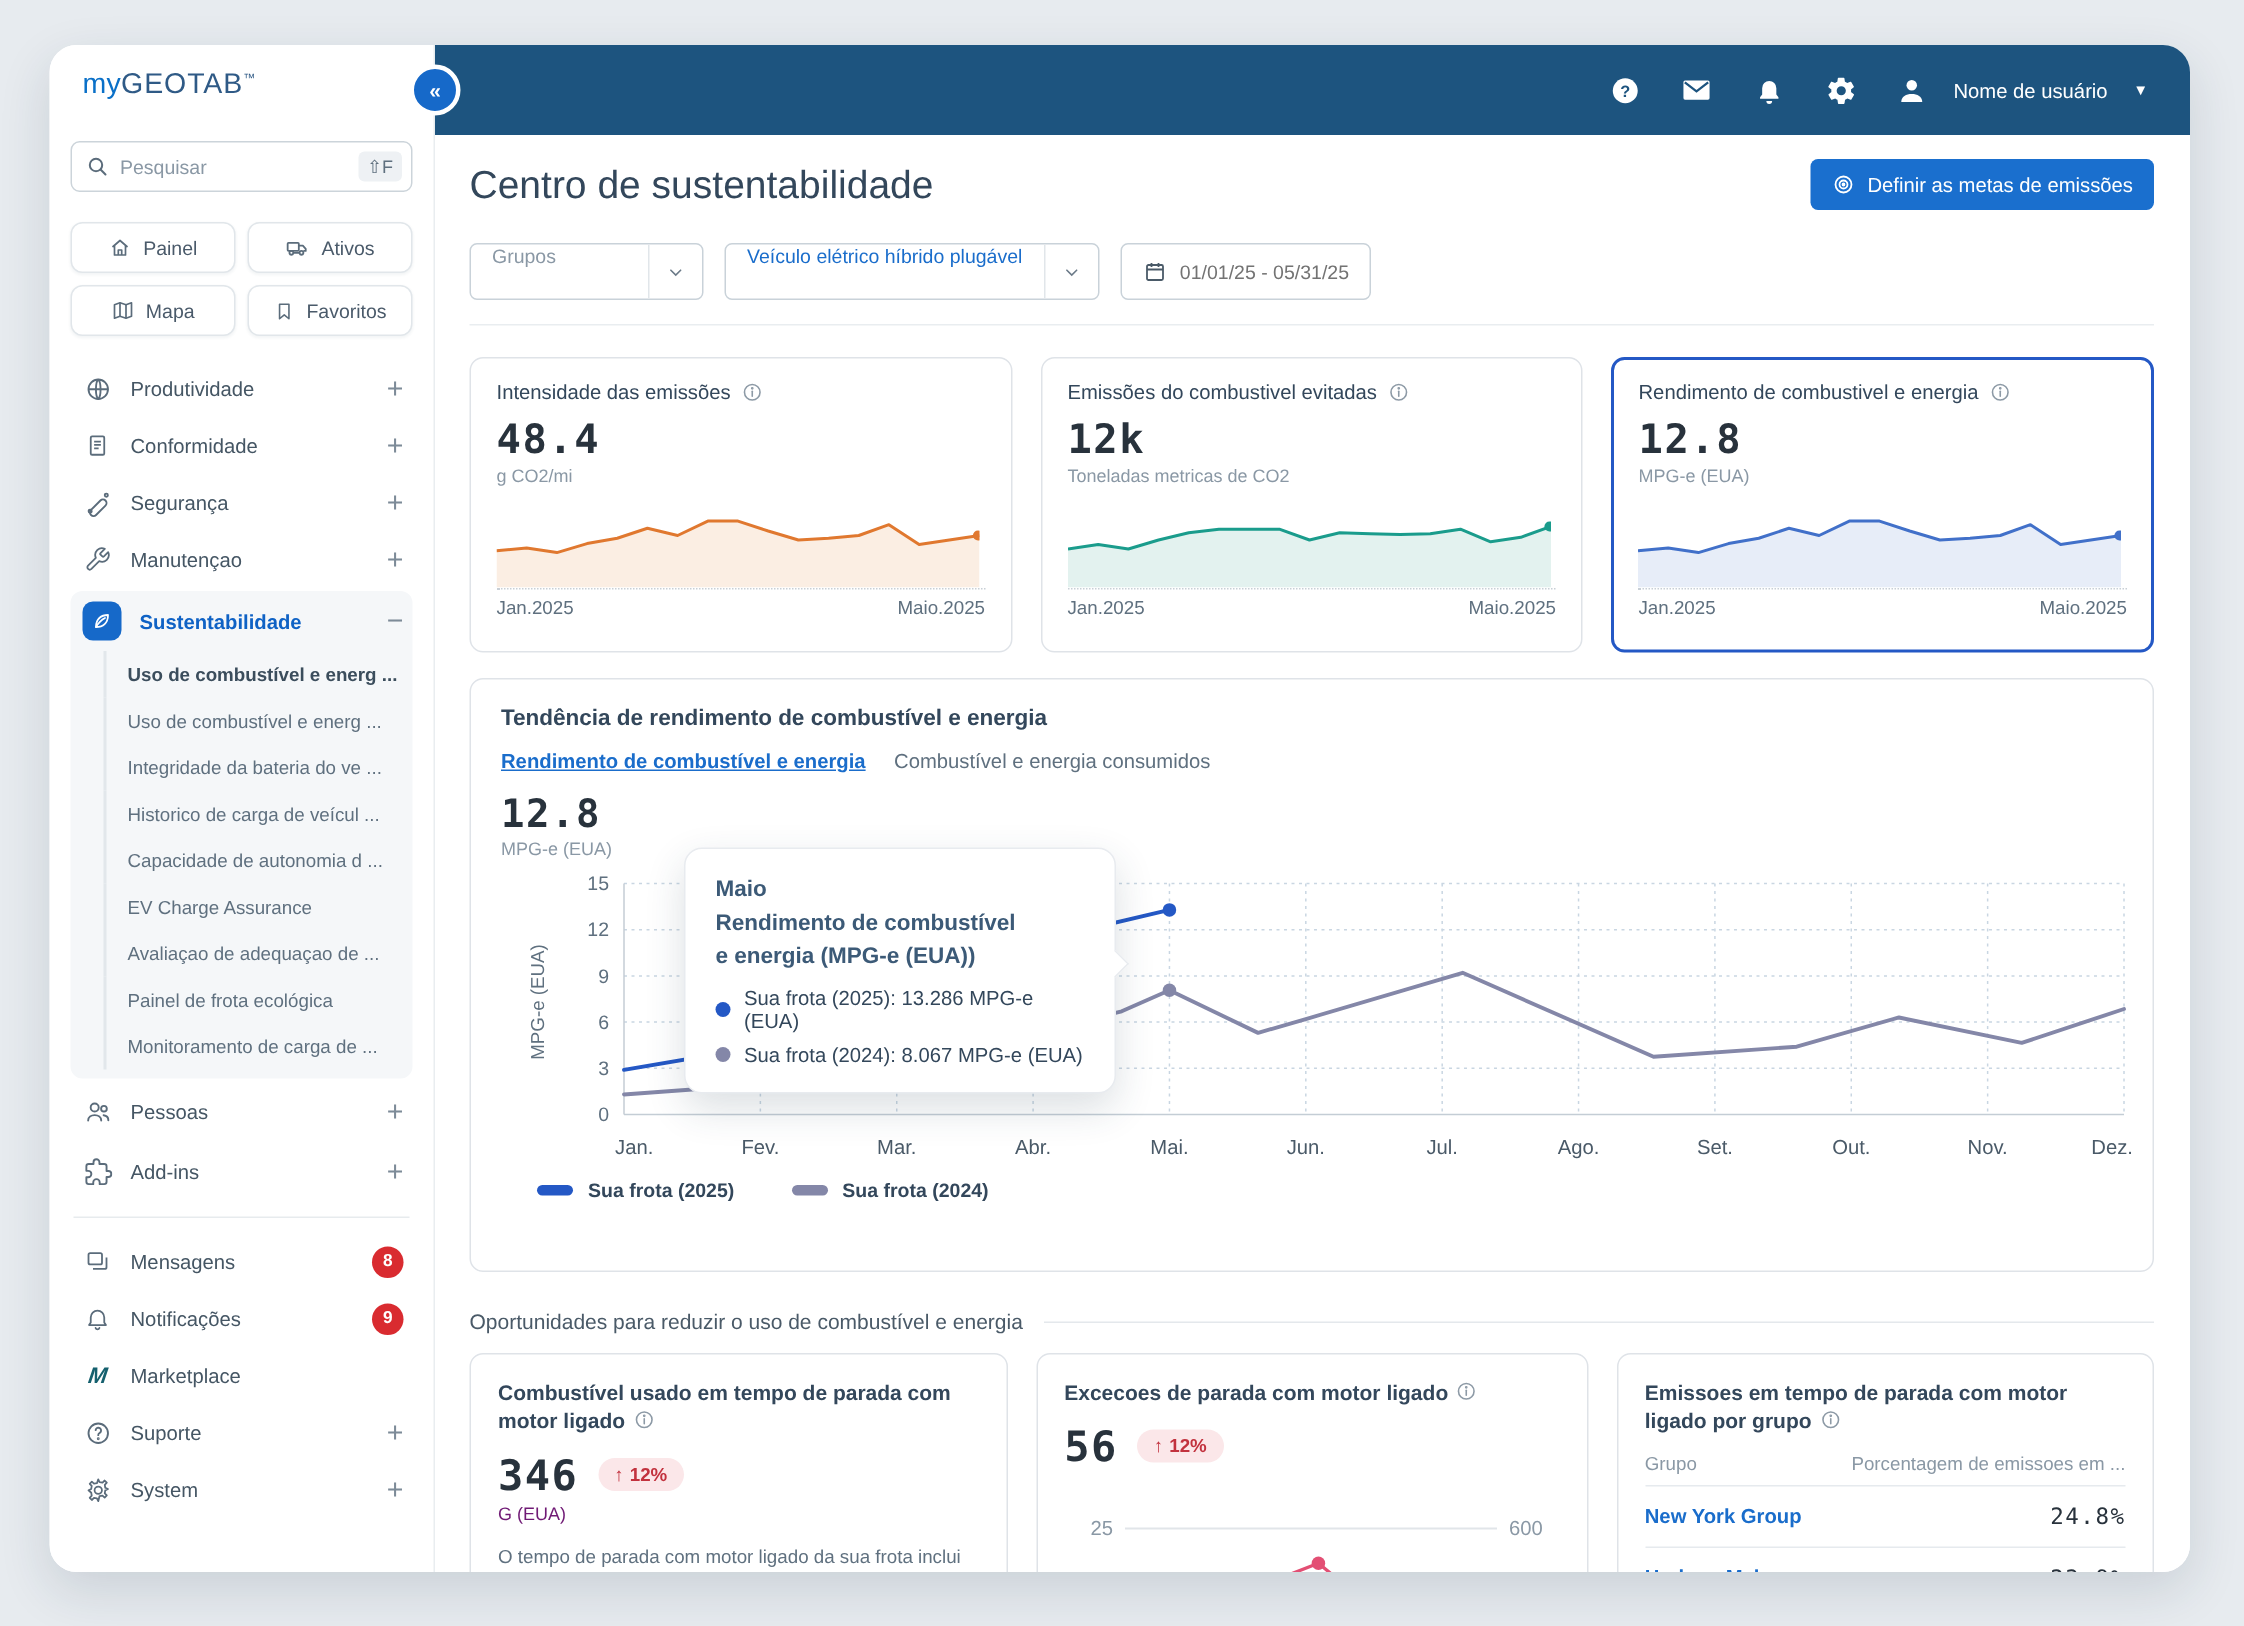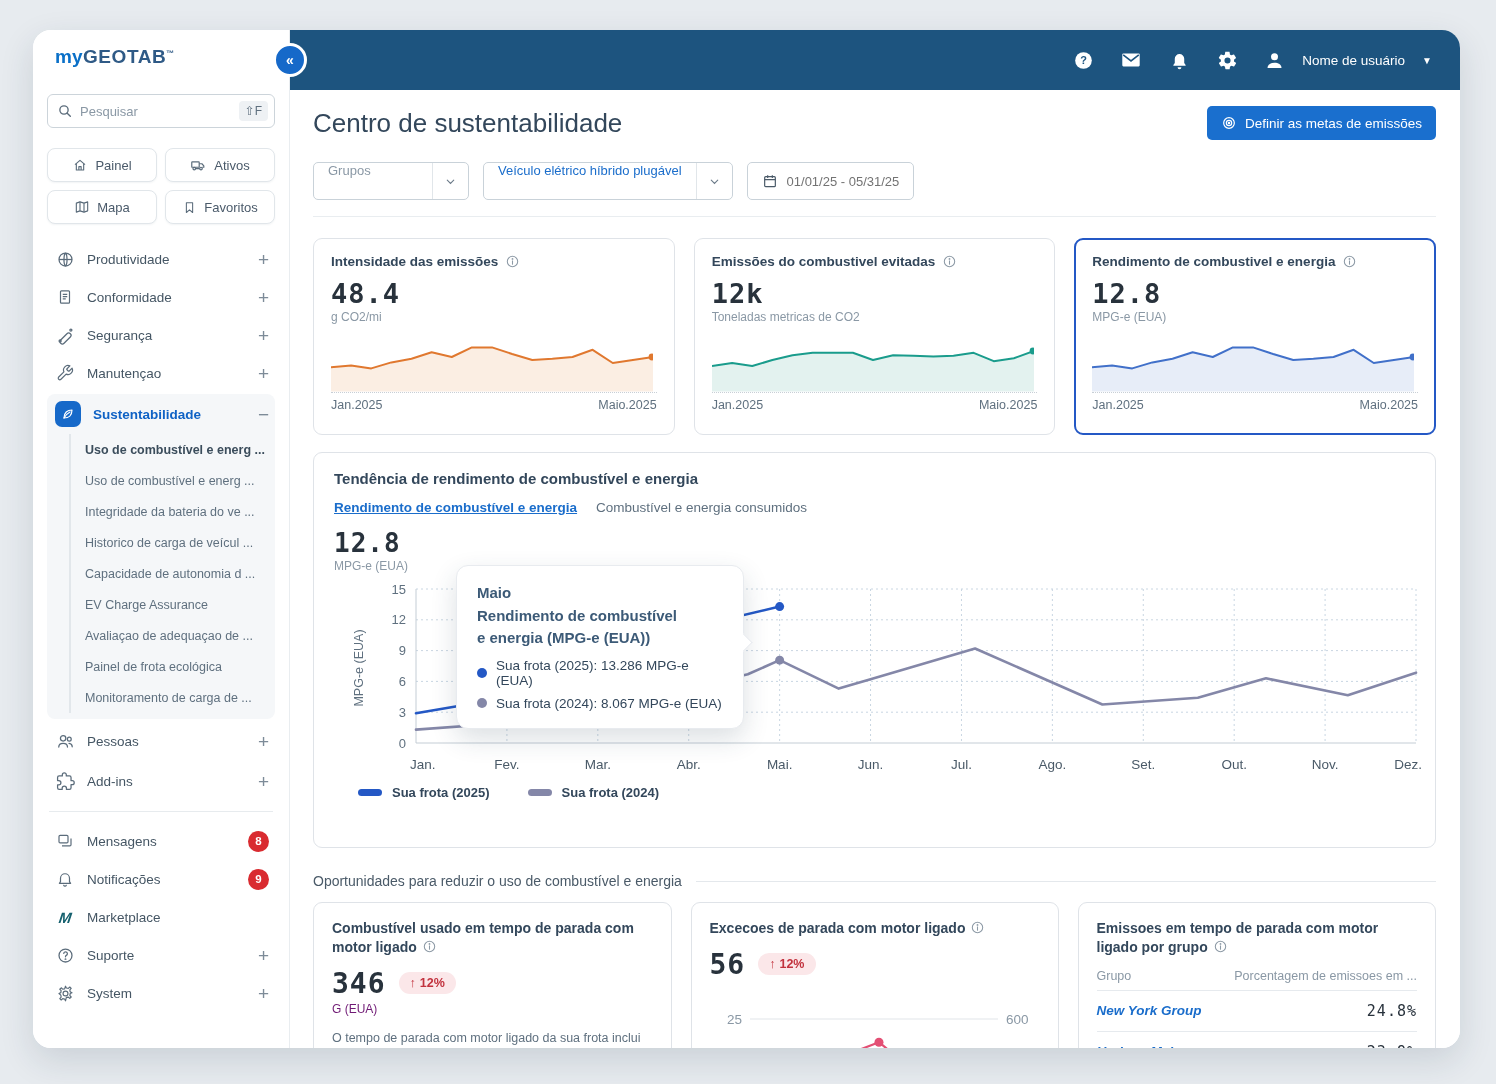--- a/index.html
+++ b/index.html
@@ -15,21 +15,21 @@
 
   .app {
     position:absolute; left:33px; top:30px; width:1427px; height:1018px;
     border-radius:18px; background:#fff;
     box-shadow:0 12px 34px rgba(30,50,70,.14);
     display:flex; overflow:hidden;
   }
 
   
   .sidebar { width:257px; flex:0 0 257px; background:#fff; border-right:1px solid #e9edf0; padding:0 14px; overflow:hidden; }
-  .logo { margin:16px 0 0 8px; font-size:19px; font-weight:bold; letter-spacing:.2px; }
+  .logo { margin:16px 0 0 8px; font-size:19px; font-weight:normal; letter-spacing:.2px; }
   .logo .logo-my { color:#0a70c8; }
   .logo .logo-geo { color:#2f5a86; letter-spacing:.6px; }
   .logo .logo-tm { color:#2f5a86; font-size:8px; vertical-align:super; }
 
   .search-box { margin-top:26px; height:34px; border:1px solid #ccd4da; border-radius:6px; display:flex; align-items:center; padding:0 6px 0 9px; gap:7px; }
   .search-box svg { flex:0 0 auto; }
   .search-box input { border:none; outline:none; flex:1; font-size:13px; color:#33475b; min-width:0; background:transparent; font-family:"Liberation Sans",sans-serif; }
   .search-box input::placeholder { color:#8a98a5; }
   .kbd { background:#eef1f4; border-radius:4px; font-size:12px; color:#5f707f; padding:3px 6px; }
 
@@ -81,21 +81,21 @@
   .select .sel-chev { border-left:1px solid #e1e6ea; height:100%; width:36px; display:flex; align-items:center; justify-content:center; }
   .sel-placeholder { color:#8a98a5; width:118px; }
   .sel-blue { color:#1a6dcb; }
   .datebox { height:38px; border:1px solid #c9d2d9; border-radius:5px; display:flex; align-items:center; gap:9px; padding:0 14px; font-size:13px; color:#737373; cursor:pointer; }
   .filters-divider { border-top:1px solid #e9edf0; margin-top:16px; }
 
   
   .kpi-row { display:grid; grid-template-columns:1fr 1fr 1fr; gap:19px; margin-top:21px; }
   .kpi-card { border:1px solid #dfe3e8; border-radius:9px; background:#fff; height:197px; padding:15px 17px 10px; cursor:pointer; }
   .kpi-card.selected { border:2px solid #2458c5; padding:14px 16px 9px; }
-  .card-title { font-size:13.5px; font-weight:bold; color:#33475b; display:flex; align-items:center; gap:7px; }
+  .card-title { font-size:13.5px; font-weight:normal; color:#33475b; display:flex; align-items:center; gap:7px; }
   .kpi-value { font-size:27px; font-weight:bold; color:#28323c; margin-top:9px; letter-spacing:1px; }
   .kpi-unit { font-size:12px; color:#8a98a5; margin-top:1px; }
   .kpi-foot { display:flex; justify-content:space-between; font-size:12.5px; color:#5f707f; border-top:1px dotted #c8cfd6; padding-top:5px; }
   .spark { display:block; margin-top:4px; }
 
   
   .trend-card { border:1px solid #dfe3e8; border-radius:9px; background:#fff; margin-top:17px; height:396px; padding:17px 20px; position:relative; }
   .trend-title { font-size:15px; font-weight:bold; color:#33475b; }
   .trend-tabs { display:flex; gap:19px; margin-top:13px; font-size:13.5px; }
   .trend-tab { color:#5f707f; cursor:pointer; }
@@ -129,21 +129,21 @@
   .b-title svg { vertical-align:-2px; margin-left:5px; }
   .val-row { display:flex; align-items:center; gap:13px; margin-top:10px; }
   .b-value { font-size:28px; font-weight:bold; color:#28323c; letter-spacing:1px; }
   .badge-pct { background:#fbe7e9; color:#c2323e; border-radius:13px; font-size:12.5px; font-weight:bold; padding:4px 11px; display:flex; gap:4px; align-items:center; }
   .b-unit { font-size:12px; color:#701a75; margin-top:2px; }
   .b-body { font-size:12.5px; color:#5f707f; line-height:1.45; margin-top:13px; }
 
   .g-table { margin-top:8px; }
   .g-head { display:flex; justify-content:space-between; font-size:12.5px; color:#8a98a5; padding:4px 0 7px; }
   .g-row { display:flex; justify-content:space-between; align-items:center; border-top:1px solid #e6eaee; height:41px; }
-  .g-name { color:#1a6dcb; font-size:13.5px; font-weight:bold; cursor:pointer;font-style:italic; }
+  .g-name { color:#1a6dcb; font-size:13.5px; font-weight:bold; cursor:pointer; }
   .g-val { font-size:15px; color:#28323c; letter-spacing:1px; }
 
   svg.icon { display:block; }
 </style>
 </head>
 <body>
 
 <div class="app">
 
   <aside class="sidebar">

